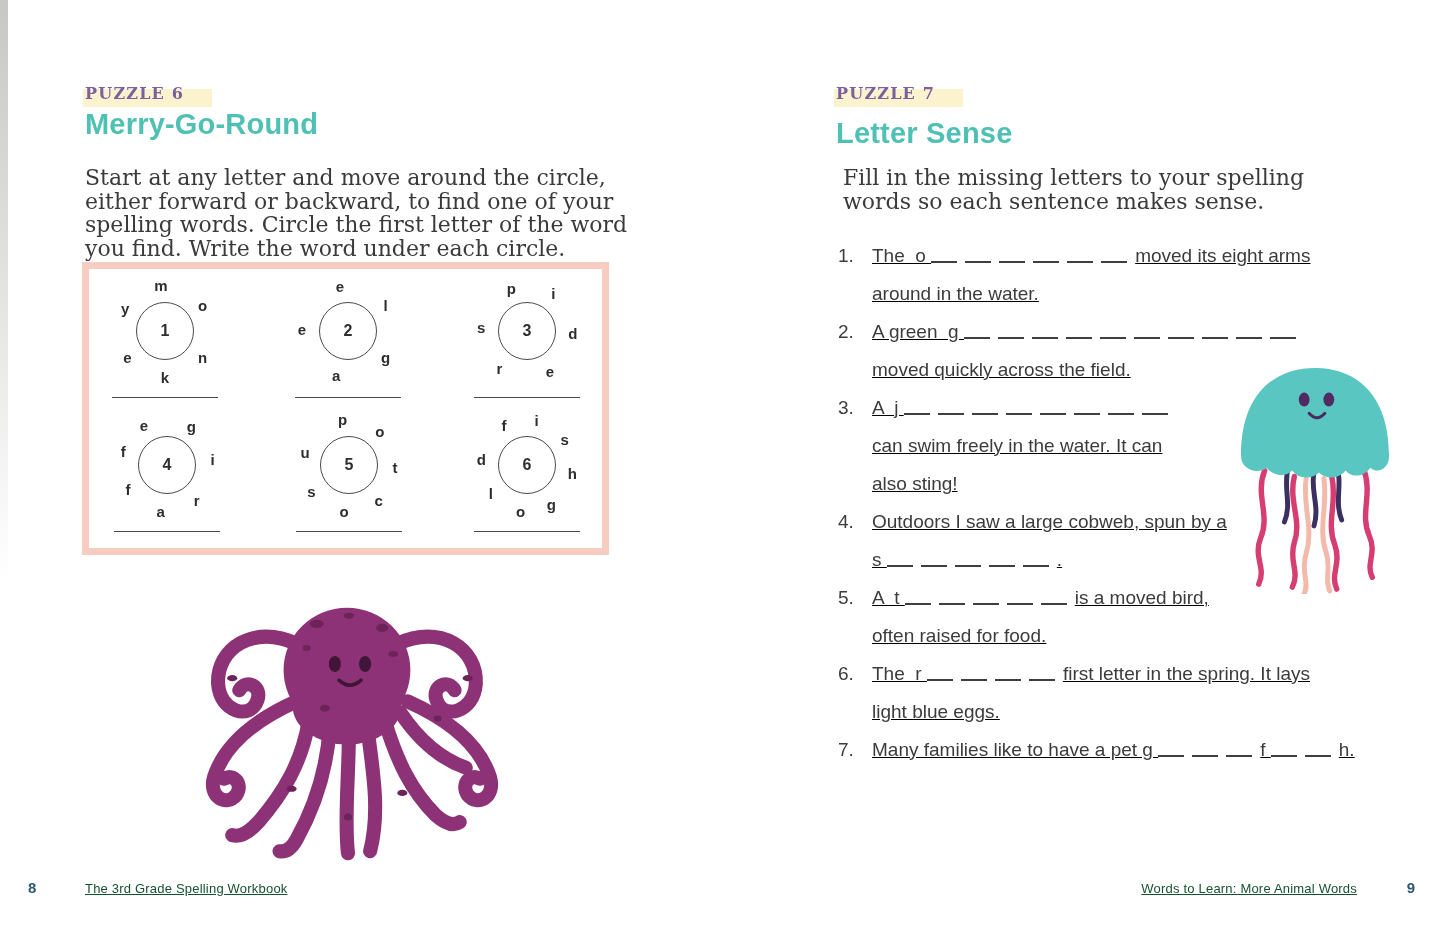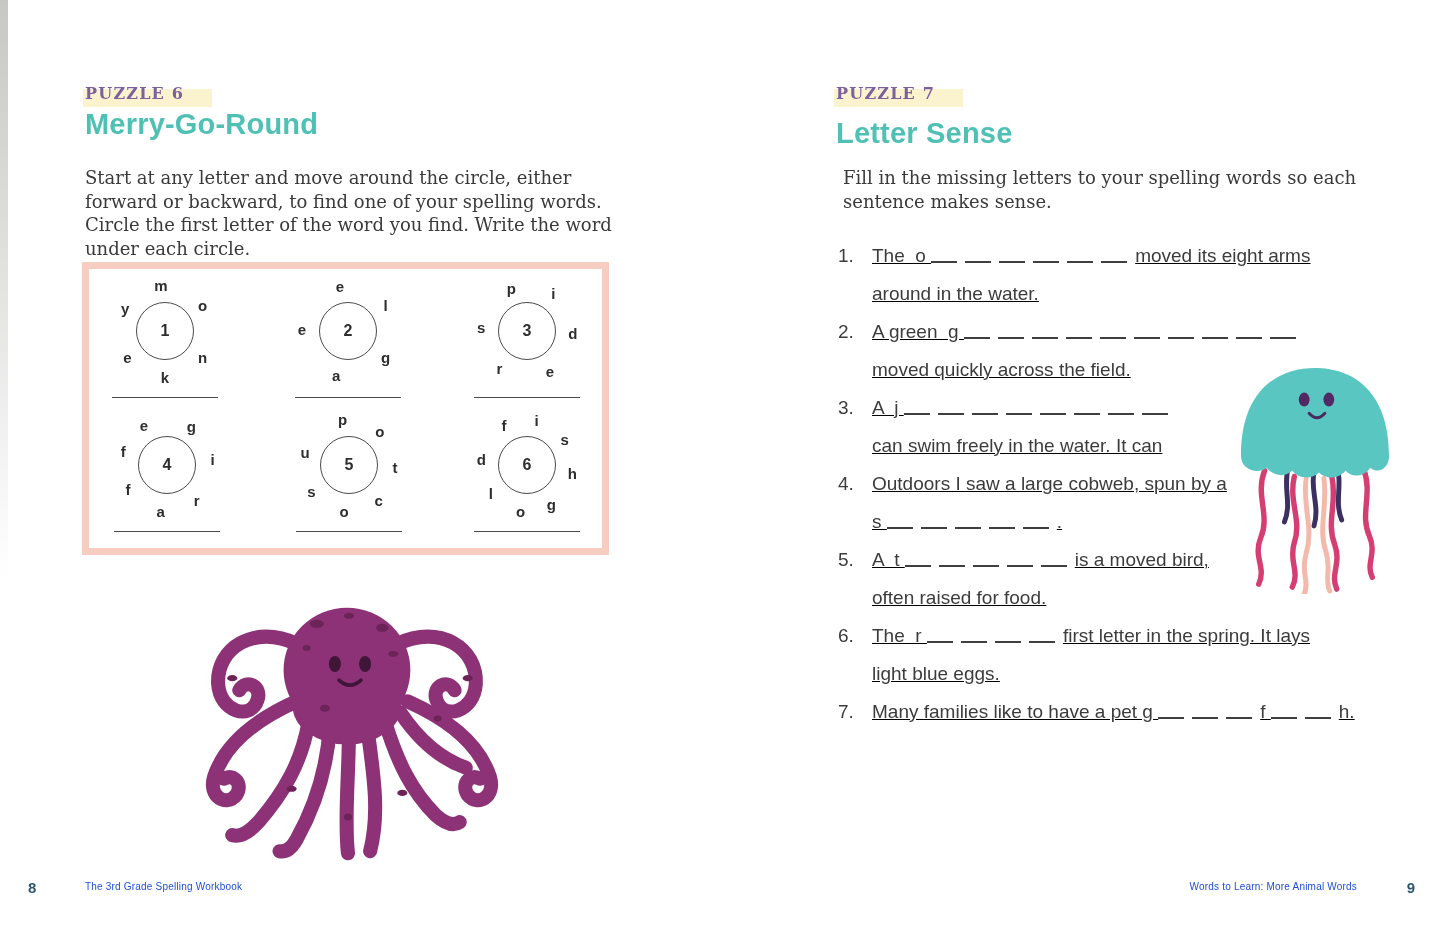--- a/index.html
+++ b/index.html
@@ -29,21 +29,21 @@
     background:#fbf3cd;
   }
   .page-title {
     position:absolute;
     font-size:29px; font-weight:bold; letter-spacing:0.2px;
     color:#4fc0b4;
   }
   .instructions {
     position:absolute;
     font-family:"DejaVu Serif", serif;
-    font-size:18px; line-height:23.5px; color:#3a3a3a;
+    font-size:22px; line-height:23.5px; color:#3a3a3a;
   }
 
   
   .circle-box {
     position:absolute; left:82px; top:262px; width:527px; height:293px;
     border:7px solid #f6cdc0; background:#ffffff;
   }
   .mgr-cell { position:absolute; width:0; height:0; }
   .mgr-circle {
     position:absolute; left:-29px; top:-29px; width:58px; height:58px;
@@ -77,21 +77,21 @@
   }
 
   
   .octopus-wrap { position:absolute; left:196px; top:605px; width:312px; height:258px; }
   .jellyfish-wrap { position:absolute; left:1237px; top:362px; width:158px; height:232px; }
   .octopus-wrap svg, .jellyfish-wrap svg { width:100%; height:100%; display:block; }
 
   
   .footer-item { position:absolute; top:879px; }
   .page-num { font-size:15px; font-weight:bold; color:#2c5871; }
-  .footer-text { font-size:10px; color:#1d4ed8; letter-spacing:0.2px; }
+  .footer-text { font-size:13px; color:#14532d; letter-spacing:0.2px;text-decoration:underline; }
 </style>
 </head>
 <body>
 
 <div class="scan-edge-left"></div>
 
 <div class="page-header" style="left:85px; top:84px">
   <span class="puzzle-label">PUZZLE 6</span>
 </div>
 <div class="page-title" style="left:85px; top:108px">Merry-Go-Round</div>
@@ -228,20 +228,21 @@
       <div class="s-body">
         <div class="s-line"><span class="s-text">A green  g </span><span class="blank"></span><span class="blank"></span><span class="blank"></span><span class="blank"></span><span class="blank"></span><span class="blank"></span><span class="blank"></span><span class="blank"></span><span class="blank"></span><span class="blank"></span></div>
         <div class="s-line"><span class="s-text">moved quickly across the field.</span></div>
       </div>
     </div>
     <div class="sentence">
       <span class="s-num">3.</span>
       <div class="s-body">
         <div class="s-line"><span class="s-text">A  j </span><span class="blank"></span><span class="blank"></span><span class="blank"></span><span class="blank"></span><span class="blank"></span><span class="blank"></span><span class="blank"></span><span class="blank"></span></div>
         <div class="s-line"><span class="s-text">can swim freely in the water. It can</span></div>
+        <div class="s-line"><span class="s-text">also sting!</span></div>
       </div>
     </div>
     <div class="sentence">
       <span class="s-num">4.</span>
       <div class="s-body">
         <div class="s-line"><span class="s-text">Outdoors I saw a large cobweb, spun by a</span></div>
         <div class="s-line"><span class="s-text">s </span><span class="blank"></span><span class="blank"></span><span class="blank"></span><span class="blank"></span><span class="blank"></span><span class="s-text">.</span></div>
       </div>
     </div>
     <div class="sentence">

